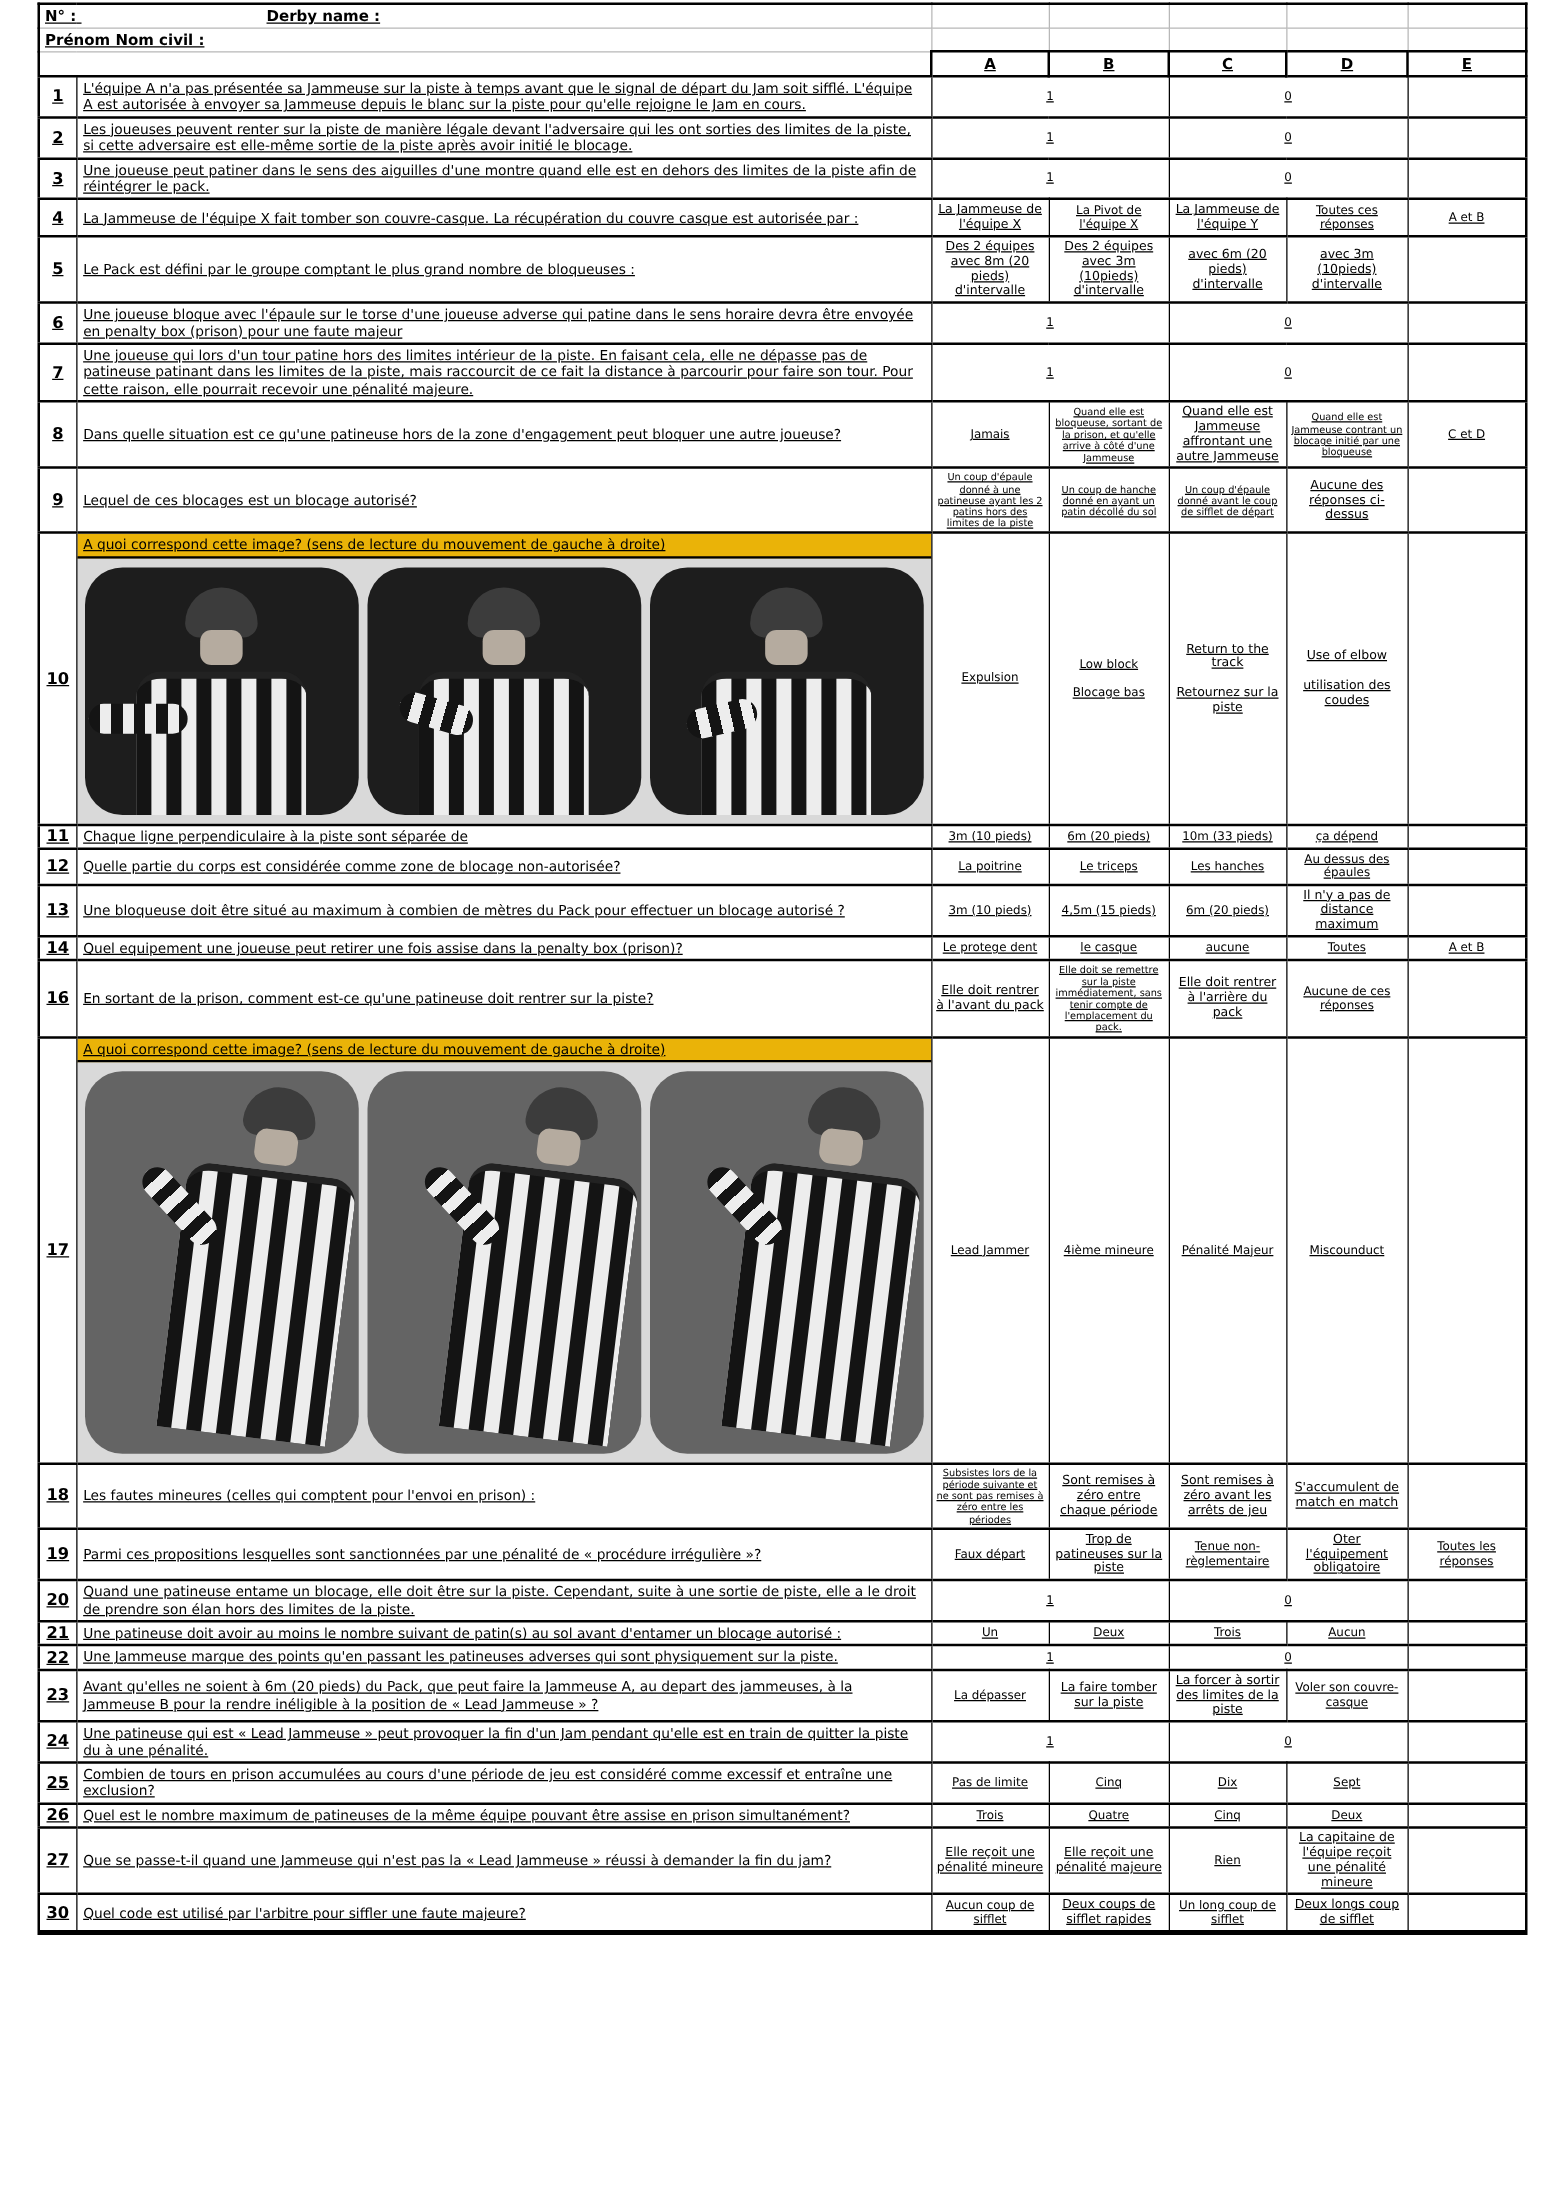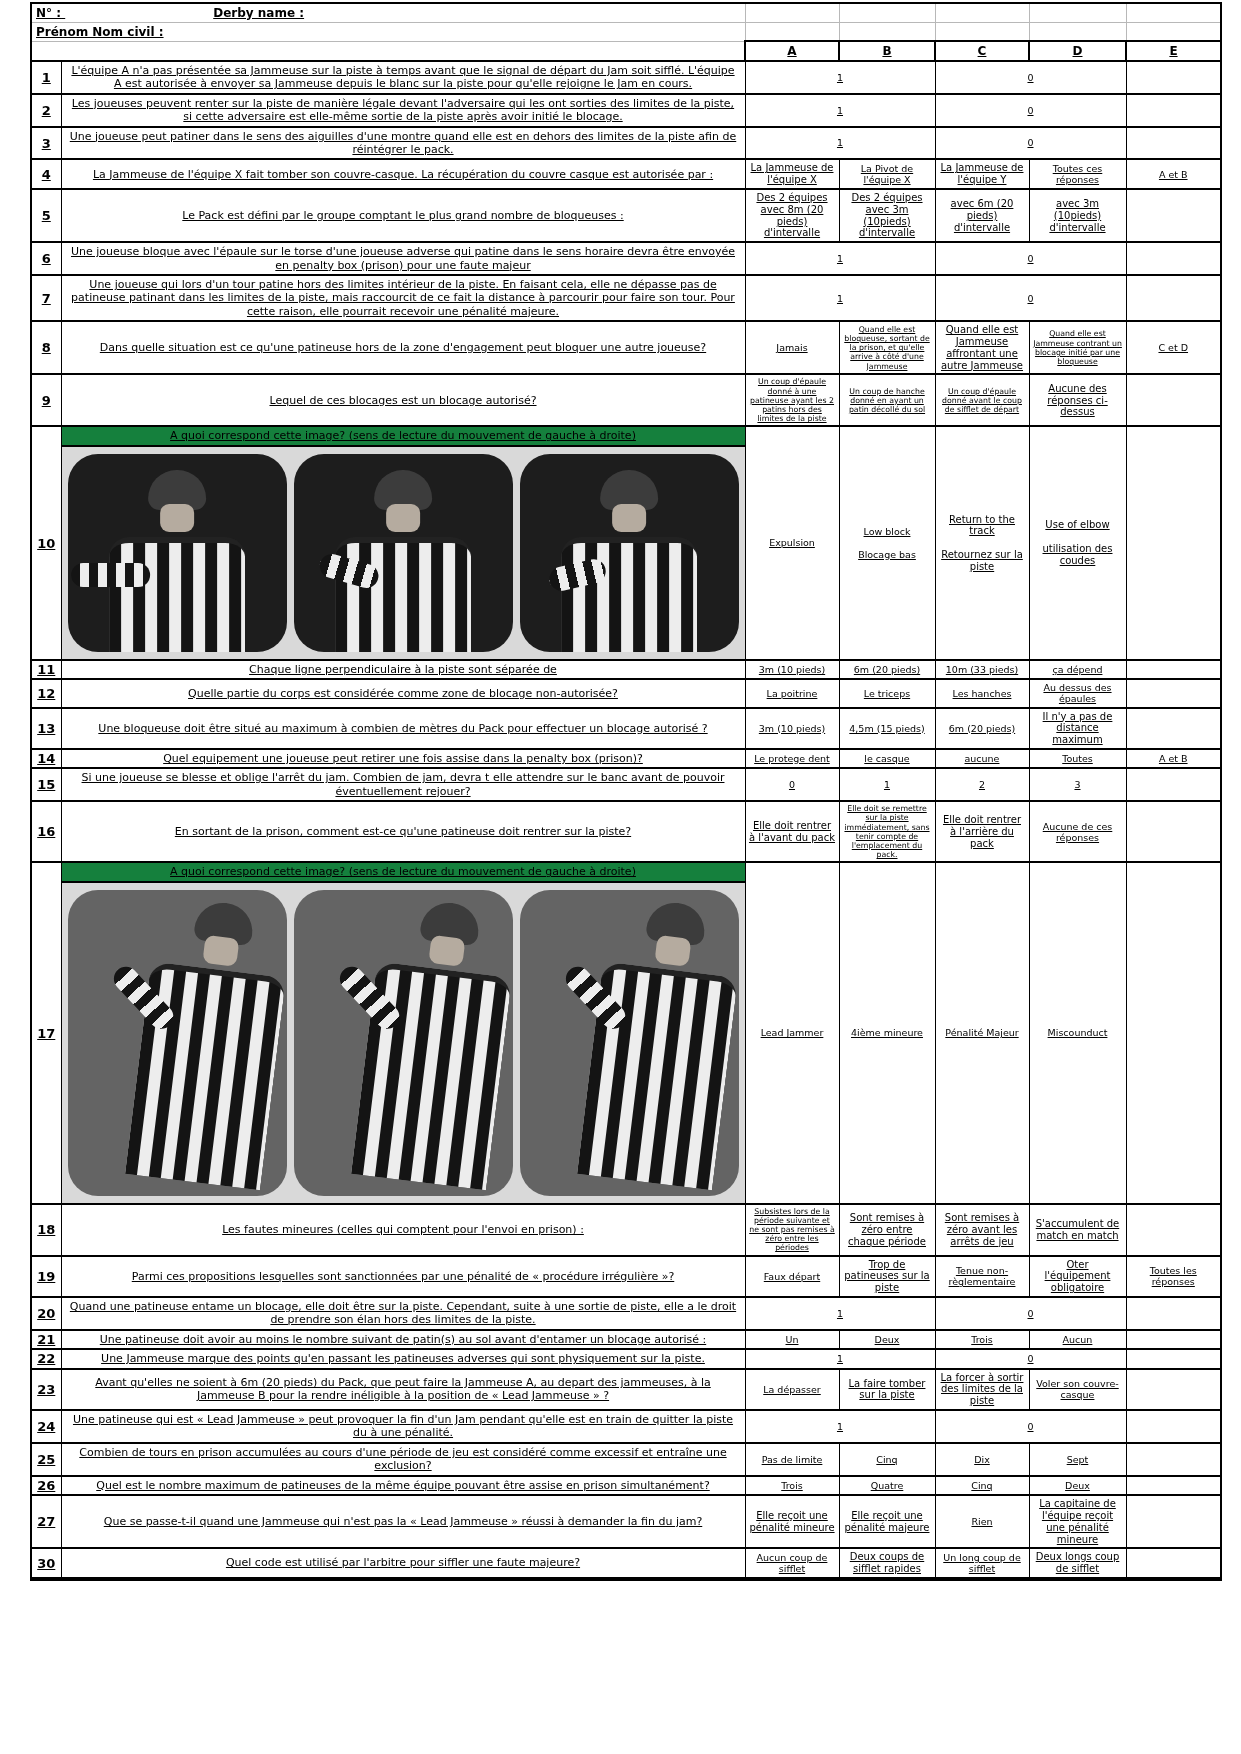--- a/index.html
+++ b/index.html
@@ -17,28 +17,28 @@
   tr.hrow td.qspan .lbl2 { margin-left:148px; }
   
   tr.letters td { border:2px solid #000; text-align:center; font-weight:bold; font-size:12px; height:20px; }
   tr.letters td.ghost { border:none; border-bottom:2px solid #000; background:#fff; }
 
   
   tr.qrow { border-top:2px solid #000; }
   tr.qrow td { border:1px solid #000; border-top:2px solid #000; border-bottom:2px solid #000; vertical-align:middle; }
   td.num { width:30px; text-align:center; font-weight:bold; font-size:13px;
            border-left:2px solid #000; border-right:2px solid #000; padding:0 1px; }
-  td.q   { font-size:11px; line-height:1.22; padding:2px 5px; border-right:2px solid #000; text-align:center; }
+  td.q   { font-size:11px; line-height:1.22; padding:2px 5px; border-right:2px solid #000; text-align:left; }
   td.a   { font-size:9.5px; line-height:1.18; text-align:center; padding:2px 3px; white-space:pre-line; }
   td.a.s  { font-size:10px; }
   td.a.xs { font-size:7.8px; }
 
   
   td.qphoto { padding:0; }
-  .qhead { font-size:11px; padding:2px 5px; border-bottom:2px solid #000; background:#15803d; }
+  .qhead { font-size:11px; padding:2px 5px; border-bottom:2px solid #000; background:#eab308; }
   .photos { display:flex; gap:7px; padding:7px 6px; background:#d9d9d9; }
   .photos-1 { height:212px; }
   .photos-2 { height:320px; }
   .photo { flex:1; position:relative; overflow:hidden; border-radius:30px; }
   .p-dark { background:#1d1d1d; }
   .p-gray { background:#646464; }
   .fig { position:absolute; left:50%; top:8%; transform:translateX(-50%); width:62%; height:100%; }
   .helmet { width:58px; height:40px; background:#3c3c3c; border-radius:30px 30px 12px 12px; margin:0 auto; }
   .face { width:34px; height:28px; background:#b5ab9f; border-radius:9px; margin:-6px auto 0; }
   .torso { width:100%; height:70%; margin-top:5px; border-radius:20px 20px 0 0;
@@ -242,29 +242,20 @@
         <tr class="qrow">
           <td class="num">14</td>
           <td class="q">Quel equipement une joueuse peut retirer une fois assise dans la penalty box (prison)?</td>
           <td class="a">Le protege dent</td>
           <td class="a">le casque</td>
           <td class="a">aucune</td>
           <td class="a">Toutes</td>
           <td class="a">A et B</td>
         </tr>
         <tr class="qrow">
-          <td class="num">15</td>
-          <td class="q">Si une joueuse se blesse et oblige l'arrêt du jam. Combien de jam, devra t elle attendre sur le banc avant de pouvoir éventuellement rejouer?</td>
-          <td class="a">0</td>
-          <td class="a">1</td>
-          <td class="a">2</td>
-          <td class="a">3</td>
-          <td class="a"></td>
-        </tr>
-        <tr class="qrow">
           <td class="num">16</td>
           <td class="q">En sortant de la prison, comment est-ce qu'une patineuse doit rentrer sur la piste?</td>
           <td class="a s">Elle doit rentrer à l'avant du pack</td>
           <td class="a xs">Elle doit se remettre sur la piste immédiatement, sans tenir compte de l'emplacement du pack.</td>
           <td class="a s">Elle doit rentrer à l'arrière du pack</td>
           <td class="a">Aucune de ces réponses</td>
           <td class="a"></td>
         </tr>
         <tr class="qrow">
           <td class="num">17</td>

